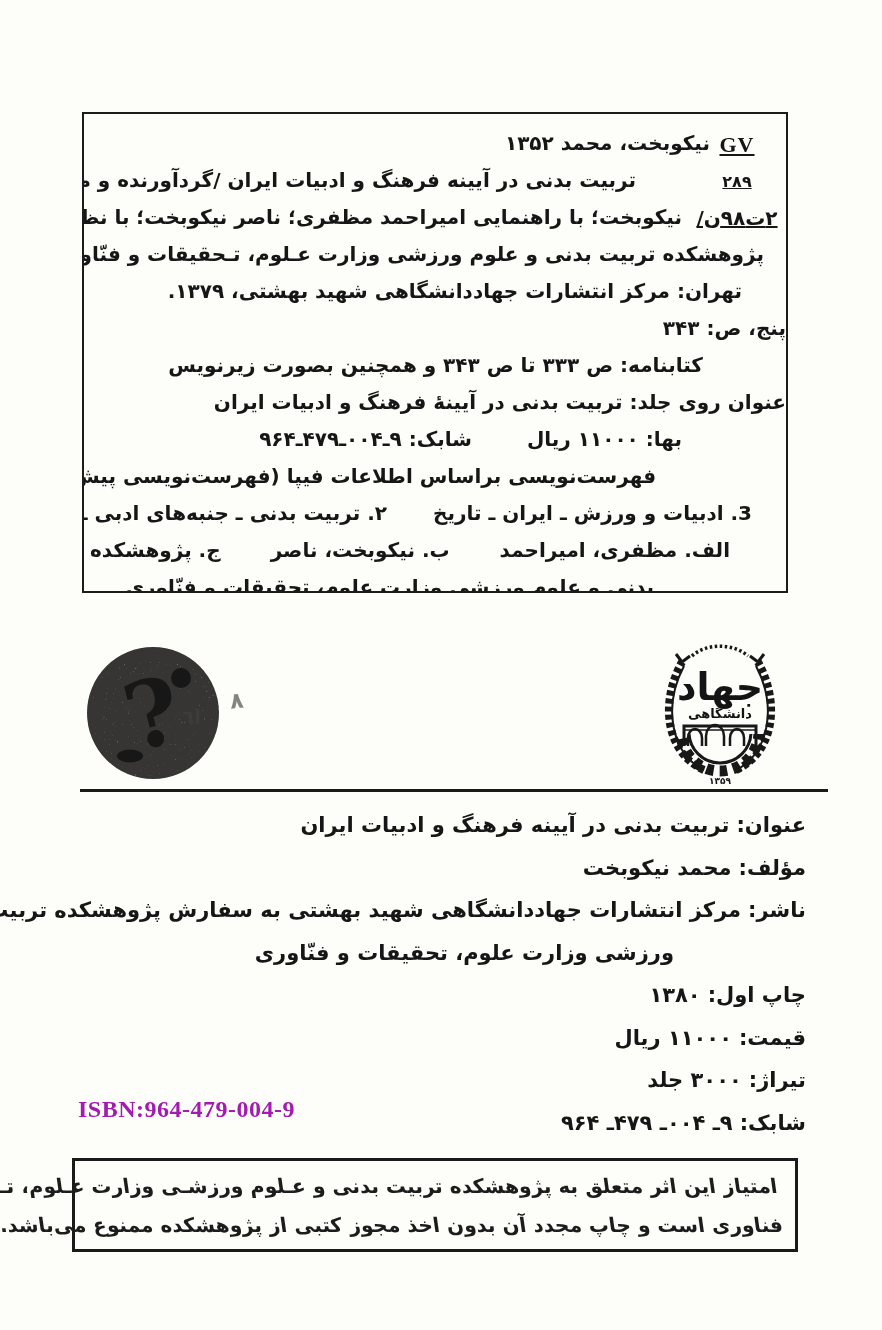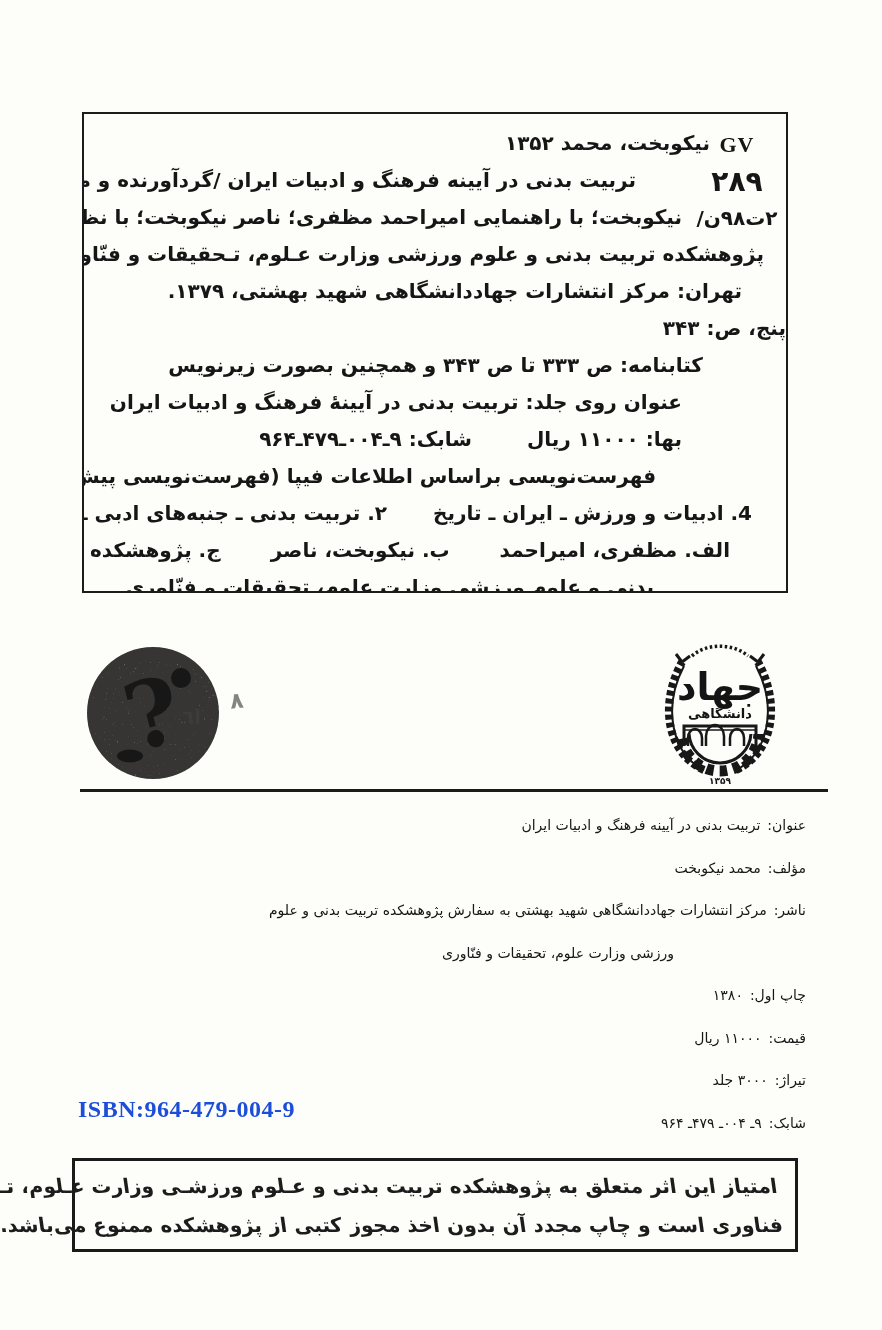--- a/index.html
+++ b/index.html
@@ -8,51 +8,51 @@
     background:#fdfdfa; color:#161616; overflow:hidden;
     font-family:"DejaVu Sans",sans-serif;
   }
   
   .cip-box{
     position:absolute; left:82px; top:112px; width:706px; height:481px;
     border:2px solid #1c1c1c; box-sizing:border-box; overflow:hidden;
   }
   .call-col{
     position:absolute; top:12px; right:4px; width:90px; z-index:2;
-    text-align:center; font-weight:bold;
-  }
-  .call-col .crow{height:37px; line-height:37px; font-size:28px;}
+    text-align:center; font-weight:bold;text-decoration:underline;
+  }
+  .call-col .crow{height:37px; line-height:37px; font-size:16px;}
   .call-col .latin{font-family:"Liberation Serif",serif; font-size:22px; letter-spacing:1px; font-weight:600;}
   .call-col .cutter{font-size:20px; direction:rtl;}
   .cip-lines{
     position:absolute; inset:0; padding-top:11px;
     direction:rtl; font-size:20px; font-weight:bold;
   }
   .cl{height:37px; line-height:37px; white-space:nowrap; text-align:right;}
   .fx{display:flex; align-items:center;}
   
   .stamp{position:absolute; left:86px; top:646px; width:134px; height:134px;}
   .pencil-mark{
     position:absolute; left:230px; top:688px; font-size:22px; font-weight:bold;
     color:#6f6f6f; opacity:.85; transform:rotate(-6deg);
   }
   .pub-logo{position:absolute; left:652px; top:634px; width:136px; height:154px;}
   .mid-rule{position:absolute; left:80px; top:789px; width:748px; height:3px; background:#1b1b1b;}
   
   .colophon{
     position:absolute; right:76px; left:60px; top:804px;
-    direction:rtl; font-size:14px; font-weight:normal;
+    direction:rtl; font-size:21px; font-weight:bold;
   }
   .crow2{height:42.5px; line-height:42.5px; white-space:nowrap; text-align:right;}
   .crow2 .lbl{margin-left:7px;}
   .cont{padding-right:132px;}
   .isbn-latin{
     position:absolute; left:78px; top:1096px;
     font-family:"Liberation Serif",serif; font-size:24px; font-weight:600;
-    letter-spacing:.5px; color:#1d4ed8;
+    letter-spacing:.5px; color:#a21caf;
   }
   
   .notice{
     position:absolute; left:72px; top:1158px; width:726px; height:94px;
     border:3px solid #1a1a1a; box-sizing:border-box;
     direction:rtl; padding:6px 15px 0 15px;
   }
   .notice-inner{transform:skewX(8deg); font-size:20px; font-weight:bold; color:#1c1c1c;}
   .nline{line-height:39px; white-space:nowrap;}
   .n1{text-align:justify; text-align-last:justify;}
@@ -71,28 +71,28 @@
     </div>
 
     <div class="cip-lines">
       <div class="cl" style="padding-right:76px">نیکوبخت، محمد ۱۳۵۲</div>
       <div class="cl" style="padding-right:150px">تربیت بدنی در آیینه فرهنگ و ادبیات ایران /گردآورنده و مؤلف محمد</div>
       <div class="cl" style="padding-right:104px">نیکوبخت؛ با راهنمایی امیراحمد مظفری؛ ناصر نیکوبخت؛ با نظارت و همکاری</div>
       <div class="cl" style="padding-right:22px">پژوهشکده تربیت بدنی و علوم ورزشی وزارت عـلوم، تـحقیقات و فنّاوری. ـ</div>
       <div class="cl" style="padding-right:44px">تهران: مرکز انتشارات جهاددانشگاهی شهید بهشتی، ۱۳۷۹.</div>
       <div class="cl" style="">پنج، ص: ۳۴۳</div>
       <div class="cl" style="padding-right:83px">کتابنامه: ص ۳۳۳ تا ص ۳۴۳ و همچنین بصورت زیرنویس</div>
-      <div class="cl" style="padding-right:104px">عنوان روی جلد: تربیت بدنی در آیینهٔ فرهنگ و ادبیات ایران</div>
+      <div class="cl" style="">عنوان روی جلد: تربیت بدنی در آیینهٔ فرهنگ و ادبیات ایران</div>
       <div class="cl fx" style="padding-right:104px; gap:55px">
         <span>بها: ۱۱۰۰۰ ریال</span>
         <span>شابک: ۹ـ۰۰۴ـ۴۷۹ـ۹۶۴</span>
       </div>
       <div class="cl" style="padding-right:130px">فهرست‌نویسی براساس اطلاعات فیپا (فهرست‌نویسی پیش از انتشار)</div>
       <div class="cl fx" style="padding-right:34px; gap:46px">
-        <span>4. ادبیات و ورزش ـ ایران ـ تاریخ</span>
+        <span>3. ادبیات و ورزش ـ ایران ـ تاریخ</span>
         <span>۲. تربیت بدنی ـ جنبه‌های ادبی ـ ایران</span>
       </div>
       <div class="cl fx" style="padding-right:56px; gap:50px">
         <span>الف. مظفری، امیراحمد</span>
         <span>ب. نیکوبخت، ناصر</span>
         <span>ج. پژوهشکده تـربیت</span>
       </div>
       <div class="cl fx" style="padding-right:132px; gap:72px">
         <span>بدنی و علوم ورزشی وزارت علوم، تحقیقات و فنّاوری</span>
 

